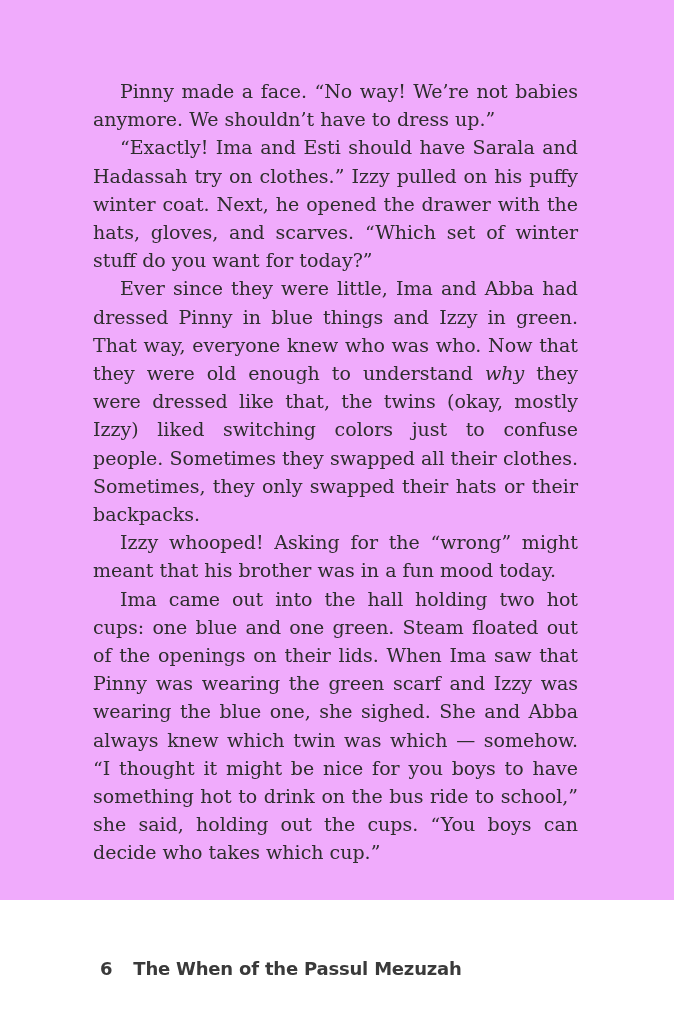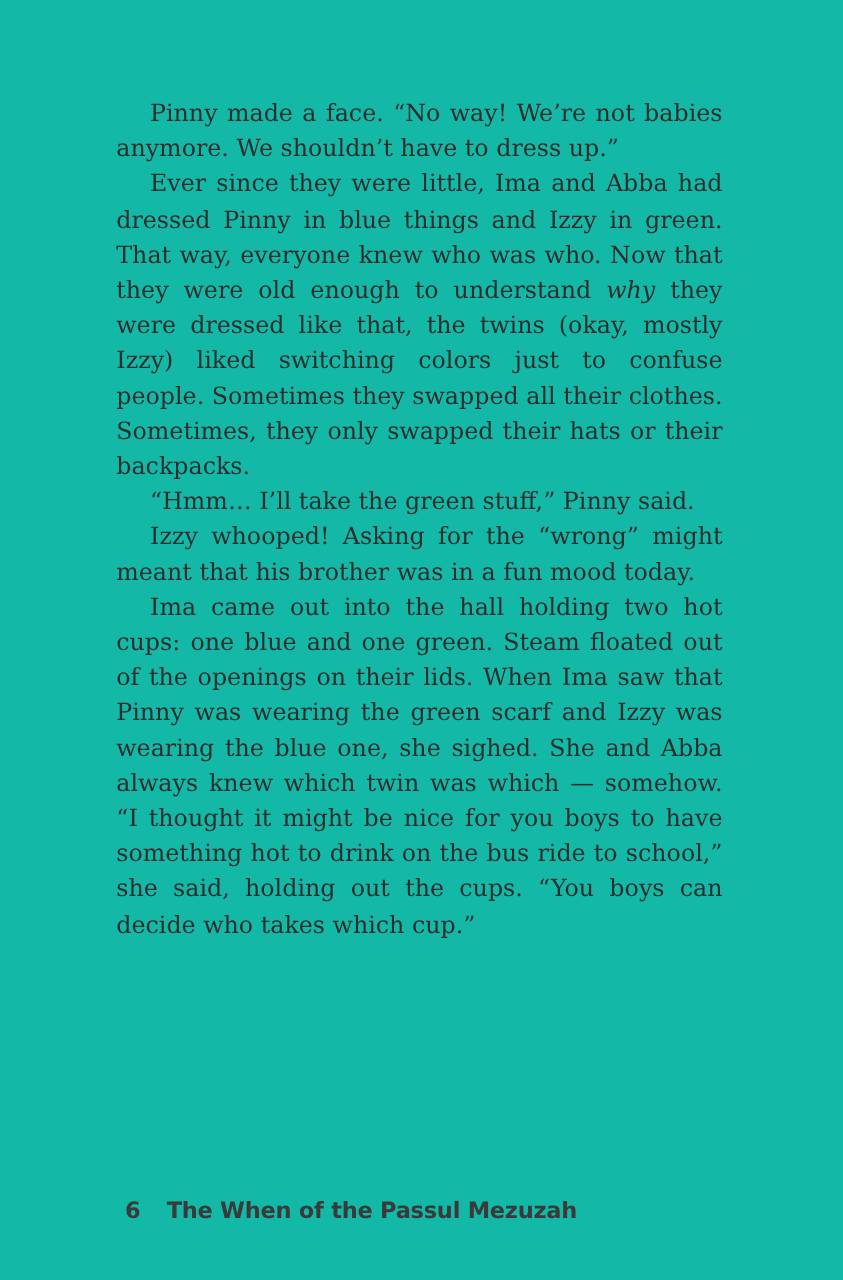--- a/index.html
+++ b/index.html
@@ -10,23 +10,23 @@
     width: 674px;
     height: 1024px;
     background: #ffffff;
     overflow: hidden;
     position: relative;
     font-family: "DejaVu Serif", serif;
   }
   .page {
     position: relative;
     width: 674px;
-    height: 1024px;
+    height: 900px;
     box-sizing: border-box;
-    background: #14b8a6;
+    background: #f0abfc;
   }
   .text-block {
     position: absolute;
     top: 77px;
     left: 93px;
     right: 96px;
     color: #2e2e2e;
     font-size: 19px;
     line-height: 28.2px;
     text-align: justify;
@@ -56,22 +56,22 @@
   .footer .page-num {
     margin-right: 21px;
   }
 </style>
 </head>
 <body style="background: rgb(255, 255, 255);">
 
 <div class="page">
   <div class="text-block" style="color: rgb(46, 46, 46);">
       <p><span>Pinny made a face. “No way! We’re not babies anymore. We shouldn’t have to dress up.”</span></p>
+      <p><span>“Exactly! Ima and Esti should have Sarala and Hadassah try on clothes.” Izzy pulled on his puffy winter coat. Next, he opened the drawer with the hats, gloves, and scarves. “Which set of winter stuff do you want for today?”</span></p>
       <p><span>Ever since they were little, Ima and Abba had dressed Pinny in blue things and Izzy in green. That way, everyone knew who was who. Now that they were old enough to understand </span><em>why</em><span> they were dressed like that, the twins (okay, mostly Izzy) liked switching colors just to confuse people. Sometimes they swapped all their clothes. Sometimes, they only swapped their hats or their backpacks.</span></p>
-      <p><span>“Hmm… I’ll take the green stuff,” Pinny said.</span></p>
       <p><span>Izzy whooped! Asking for the “wrong” might meant that his brother was in a fun mood today.</span></p>
       <p><span>Ima came out into the hall holding two hot cups: one blue and one green. Steam floated out of the openings on their lids. When Ima saw that Pinny was wearing the green scarf and Izzy was wearing the blue one, she sighed. She and Abba always knew which twin was which — somehow. “I thought it might be nice for you boys to have something hot to drink on the bus ride to school,” she said, holding out the cups. “You boys can decide who takes which cup.”</span></p>
     </div>
   <div class="footer" style="color: rgb(58, 58, 58);">
     <span class="page-num">6</span>
     <span class="book-title">The When of the Passul Mezuzah</span>
   </div>
 </div>
 
 </body></html>

